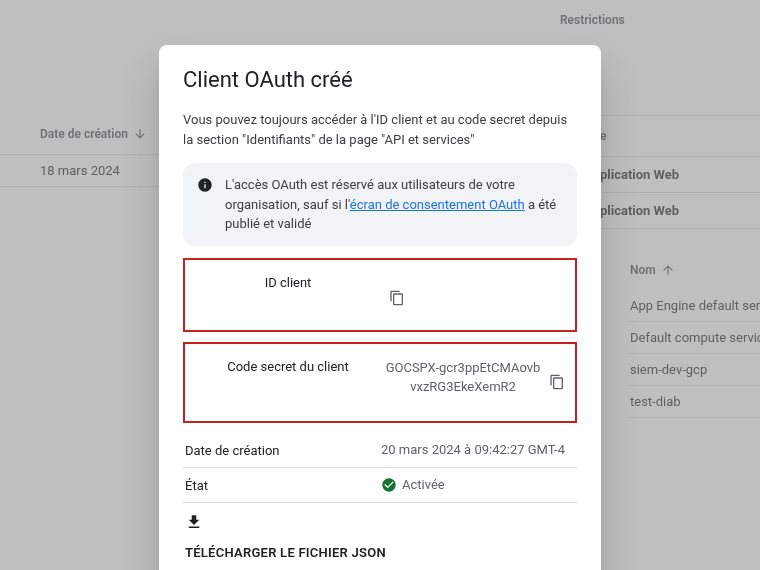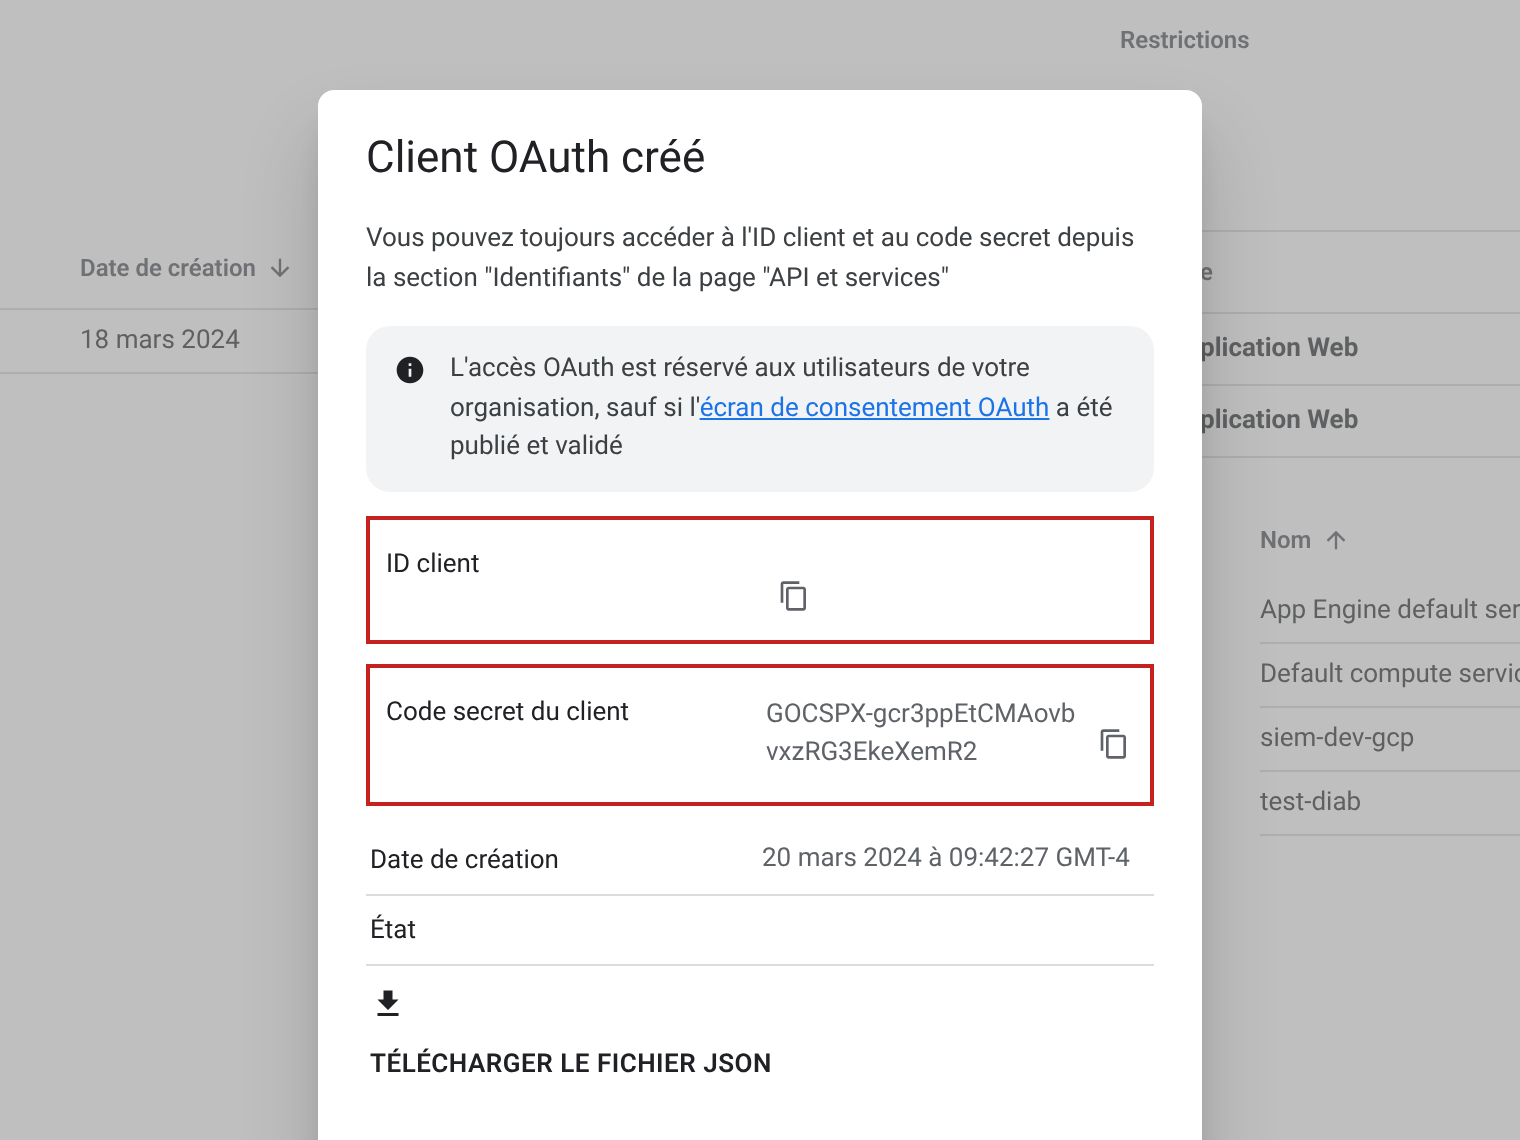--- a/index.html
+++ b/index.html
@@ -29,21 +29,21 @@
 .modal { background: #fff; width: 442px; border-radius: 8px; box-shadow: 0 11px 15px -7px rgba(0,0,0,0.2), 0 24px 38px 3px rgba(0,0,0,0.14); padding: 22px 24px 12px 24px; }
 
 .modal-title { font-size: 22px; font-weight: 400; color: #202124; margin-bottom: 18px; }
 .modal-desc { font-size: 13px; color: #3c4043; line-height: 1.5; margin-bottom: 14px; }
 
 .info-box { background: #f1f3f4; padding: 12px 14px; display: flex; align-items: flex-start; gap: 12px; margin-bottom: 12px; border-radius: 12px; }
 .info-box .info-icon { flex-shrink: 0; margin-top: 2px; }
 .info-box .info-text { font-size: 13px; color: #3c4043; line-height: 1.5; }
 .info-box a { color: #1a73e8; text-decoration: underline; }
 
-.field-group { border: 2px solid #c5221f; padding: 6px 8px 6px 6px; margin-bottom: 10px; }
+.field-group { border: 2px solid #c5221f; padding: 6px 8px 16px 6px; margin-bottom: 10px; text-align: center; }
 .field-row { display: flex; align-items: flex-start; padding: 8px 2px; border-bottom: 1px solid #dadce0; }
 .field-row.noborder { border-bottom: none; }
 .field-label { width: 190px; font-size: 13px; color: #202124; padding-top: 1px; }
 .field-value { flex: 1; font-size: 13px; color: #5f6368; word-break: break-all; line-height: 1.5; }
 .field-copy { margin-left: 6px; flex-shrink: 0; cursor: pointer; margin-top: 16px; }
 
 .field-row-outer { display: flex; align-items: center; padding: 9px 2px; border-bottom: 1px solid #dadce0; }
 .field-row-outer .field-label { width: 196px; }
 .field-row-outer .field-value2 { flex: 1; font-size: 13px; color: #5f6368; display: flex; align-items: center; gap: 5px; }
 
@@ -137,20 +137,28 @@
       </div>
     </div>
 
     <div class="field-row-outer">
       <div class="field-label">Date de création</div>
       <div class="field-value2">20 mars 2024 à 09:42:27 GMT-4</div>
     </div>
 
     <div class="field-row-outer">
       <div class="field-label">État</div>
+      <div class="field-value2">
+        <span class="status-icon">
+          <svg width="16" height="16" viewBox="0 0 24 24">
+              <path fill="#137333" d="M12 2C6.48 2 2 6.48 2 12s4.48 10 10 10 10-4.48 10-10S17.52 2 12 2zm-2 15l-5-5 1.41-1.41L10 14.17l7.59-7.59L19 8l-9 9z"></path>
+            </svg>
+        </span>
+        <span>Activée</span>
+      </div>
     </div>
 
     <div class="download-row">
       <span>
         <svg width="18" height="18" viewBox="0 0 24 24">
             <path fill="#202124" d="M19 9h-4V3H9v6H5l7 7 7-7zM5 18v2h14v-2H5z"></path>
           </svg>
       </span>
       <span class="dl-text">TÉLÉCHARGER LE FICHIER JSON</span>
     </div>

